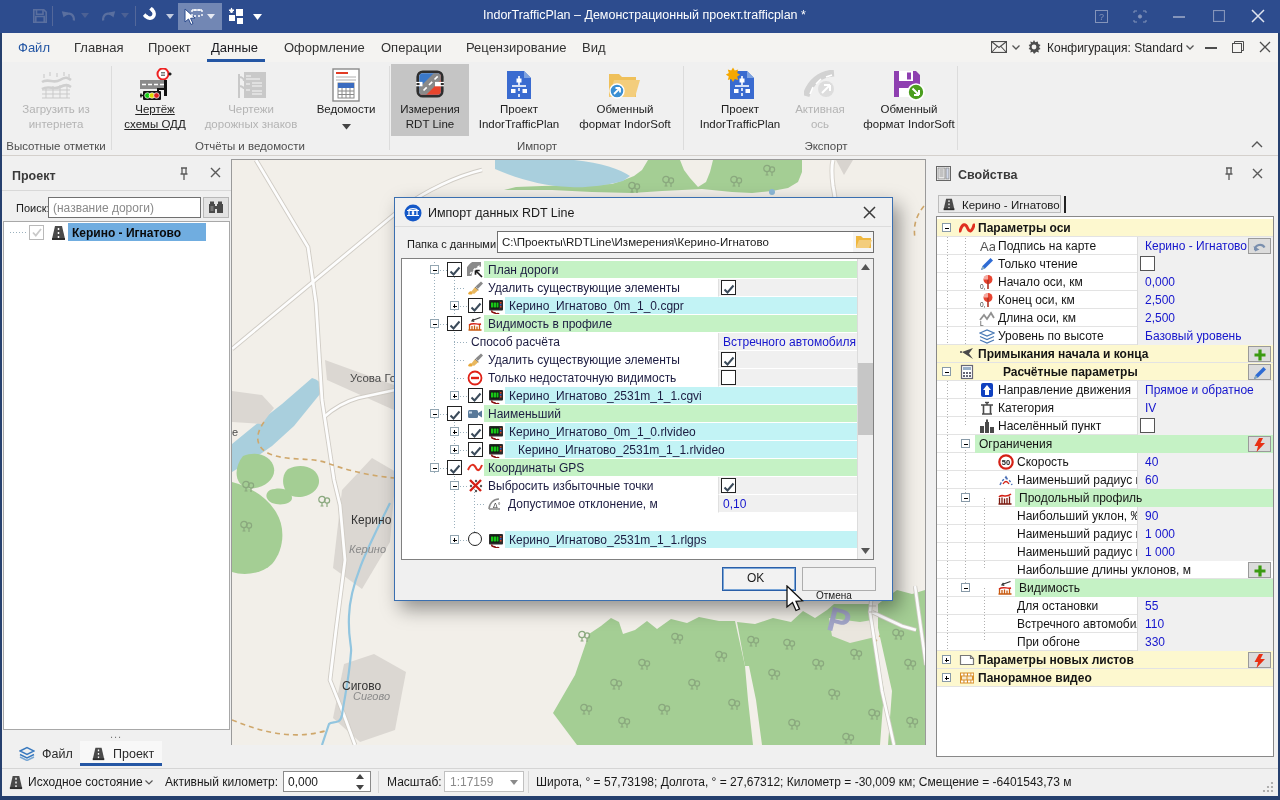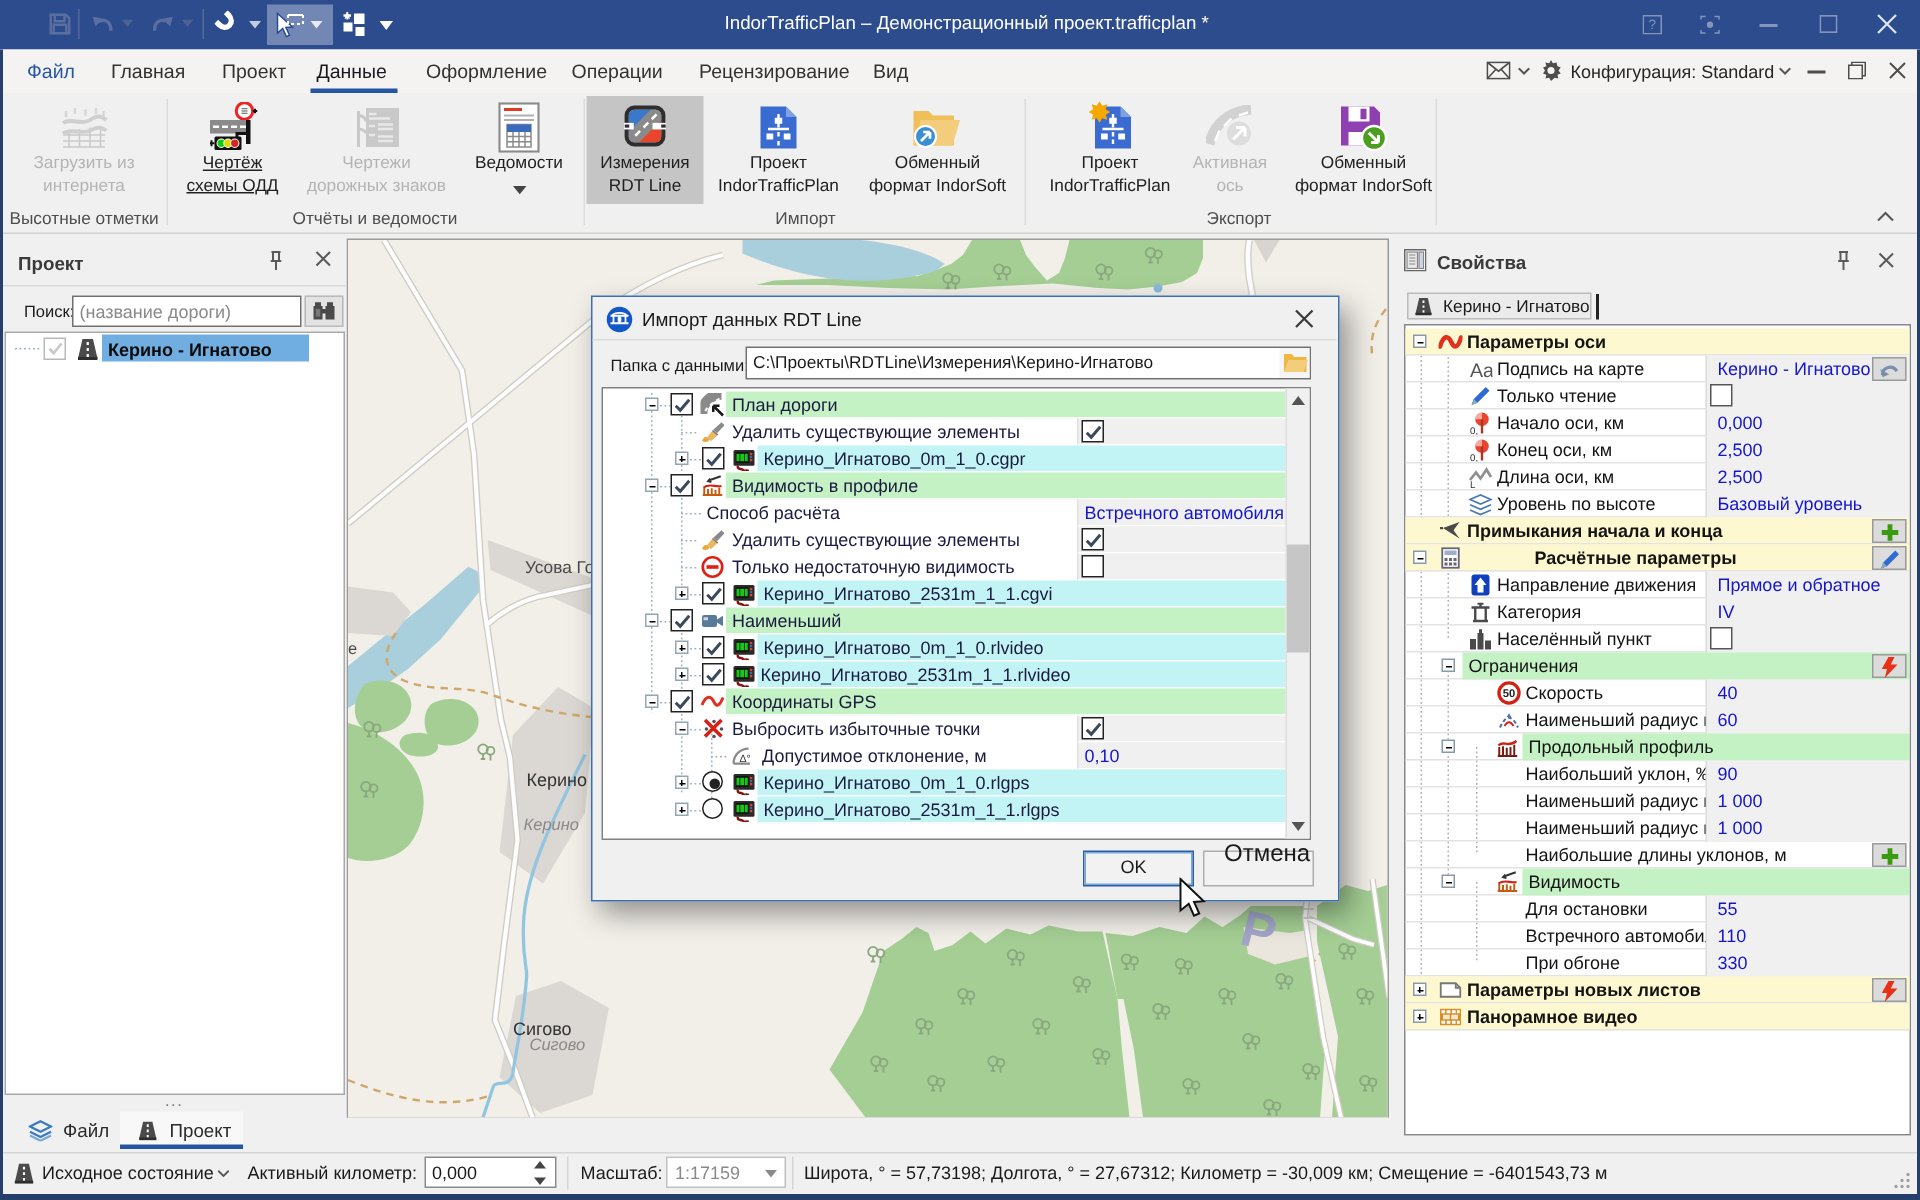--- a/index.html
+++ b/index.html
@@ -757,21 +757,21 @@
             <svg class="pic" style="left:3px;top:0px;">
               <use href="#s-plus"></use>
             </svg>
           </div>
         </div>
       <div class="pr phd" style="top:146px;">
           <div class="sep"></div>
           <svg class="pic" style="left:22px;top:1px;">
             <use href="#s-calc"></use>
           </svg>
-          <div class="lbl" style="left:43px;padding-left:43px;">Расчётные параметры</div>
+          <div class="lbl" style="left:23px;padding-left:43px;">Расчётные параметры</div>
           <div class="exp9" style="left:5px;top:4px;"></div>
           <div class="pbtn">
             <svg class="pic" style="left:3px;top:0px;">
               <use href="#s-pencil"></use>
             </svg>
           </div>
         </div>
       <div class="pr" style="top:164px;">
           <div class="sep"></div>
           <div class="pval">
@@ -1126,21 +1126,21 @@
       <div class="dr" style="top:182px;">
           <div class="dcyan"></div>
           <div class="exp pl" style="left:48px;top:4px;"></div>
           <div class="doth" style="left:58px;top:9px;width:8px;"></div>
           <div class="cb16" style="left:66px;"><svg width="14" height="12" viewBox="0 0 14 12">
               <use href="#chk"></use>
             </svg></div>
           <svg class="pic" style="left:86px;top:1px;">
             <use href="#s-vfile"></use>
           </svg>
-          <div class="t" style="left:105px;">Керино_Игнатово_2531m_1_1.rlvideo</div>
+          <div class="t" style="left:116px;">Керино_Игнатово_2531m_1_1.rlvideo</div>
         </div>
 
       <div class="dr" style="top:218px;">
           <div class="dval"></div>
           <div class="exp" style="left:48px;top:4px;"></div>
           <div class="doth" style="left:58px;top:9px;width:8px;"></div>
           <svg class="pic" style="left:66px;top:1px;">
             <use href="#s-xpts"></use>
           </svg>
           <div class="t" style="left:86px;">Выбросить избыточные точки</div>
@@ -1166,32 +1166,20 @@
           <div class="dval">
             <div class="t" style="left:4px;color:#1515cd;">0,10</div>
           </div>
           <div class="doth" style="left:72px;top:9px;width:12px;"></div>
           <svg class="pic" style="left:85px;top:1px;">
             <use href="#s-angle"></use>
           </svg>
           <div class="t" style="left:106px;">Допустимое отклонение, м</div>
         </div>
 
-      <div class="dr" style="top:254px;">
-          <div class="dcyan"></div>
-          <div class="exp pl" style="left:48px;top:4px;"></div>
-          <div class="doth" style="left:58px;top:9px;width:8px;"></div>
-          <div class="rad" style="left:66px;">
-            <div style="position:absolute;left:3.5px;top:3.5px;width:7px;height:7px;border-radius:50%;background:#222;"></div>
-          </div>
-          <svg class="pic" style="left:86px;top:1px;">
-            <use href="#s-vfile"></use>
-          </svg>
-          <div class="t" style="left:107px;">Керино_Игнатово_0m_1_0.rlgps</div>
-        </div>
 
       <div class="dr" style="top:272px;">
           <div class="dcyan"></div>
           <div class="exp pl" style="left:48px;top:4px;"></div>
           <div class="doth" style="left:58px;top:9px;width:8px;"></div>
           <div class="rad" style="left:66px;"></div>
           <svg class="pic" style="left:86px;top:1px;">
             <use href="#s-vfile"></use>
           </svg>
           <div class="t" style="left:107px;">Керино_Игнатово_2531m_1_1.rlgps</div>
@@ -1203,21 +1191,21 @@
         </svg>
       <div class="abs" style="left:456px;top:104px;width:15px;height:72px;background:#c6c6c6;"></div>
       <svg class="abs" style="left:459px;top:288px;" width="9" height="7" viewBox="0 0 9 7">
           <path fill="#555" d="M4.5 7 L9 1 H0z"></path>
         </svg>
     </div>
 
     <div class="abs" style="left:327px;top:369px;width:74px;height:24px;background:#f2f2f2;border:1px solid #2a5fa8;box-shadow:inset 0 0 0 1px #7aa6d8;"></div>
     <div class="tx" style="left:352px;top:373px;font-size:12px;color:#1a1a1a;">OK</div>
     <div class="abs" style="left:407px;top:369px;width:74px;height:24px;background:#f2f2f2;border:1px solid #adadad;"></div>
-    <div class="tx" style="left:421px;top:363px;font-size:16px;color:#1a1a1a;">Отмена</div>
+    <div class="tx" style="left:421px;top:392px;font-size:10px;color:#1a1a1a;">Отмена</div>
   </div>
   <svg class="abs" style="left:784px;top:585px;z-index:60;" width="20" height="28" viewBox="0 0 20 28">
       <path d="M3 1 L3 22 L8.5 17.5 L12 25.5 L15.5 24 L12 16.3 L18.5 15.8 Z" fill="#fff" stroke="#111" stroke-width="1.3"></path>
     </svg>
 
   <div class="abs" style="left:0;top:33px;width:2px;height:767px;background:#26406e;"></div>
   <div class="abs" style="left:1278px;top:33px;width:2px;height:767px;background:#26406e;"></div>
 </div>
 
 </body></html>

